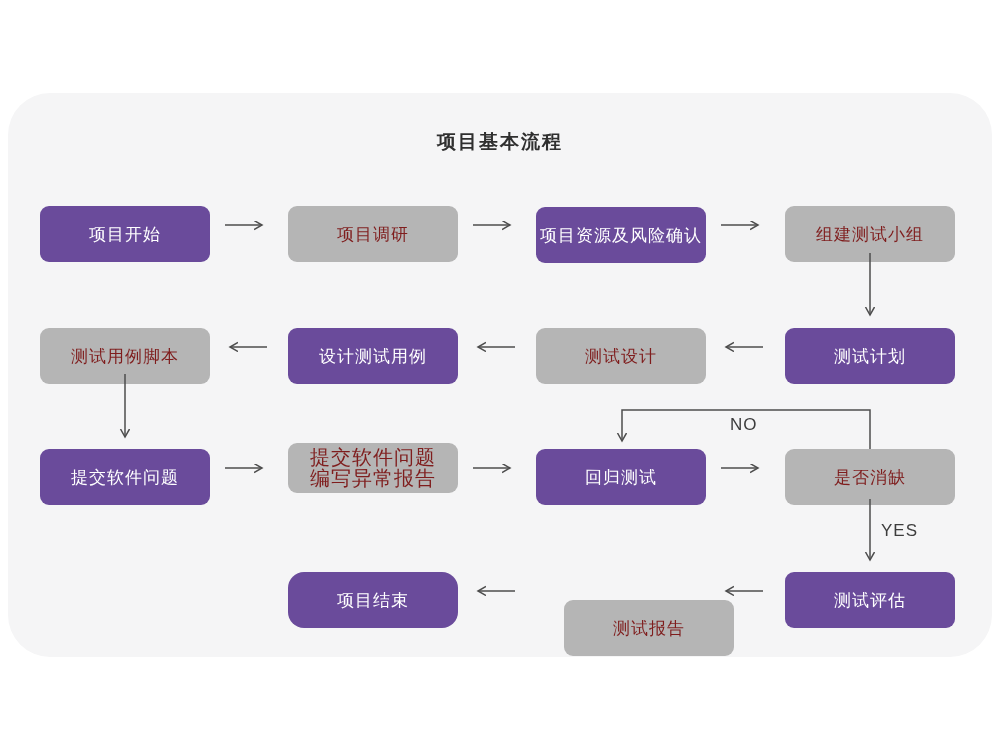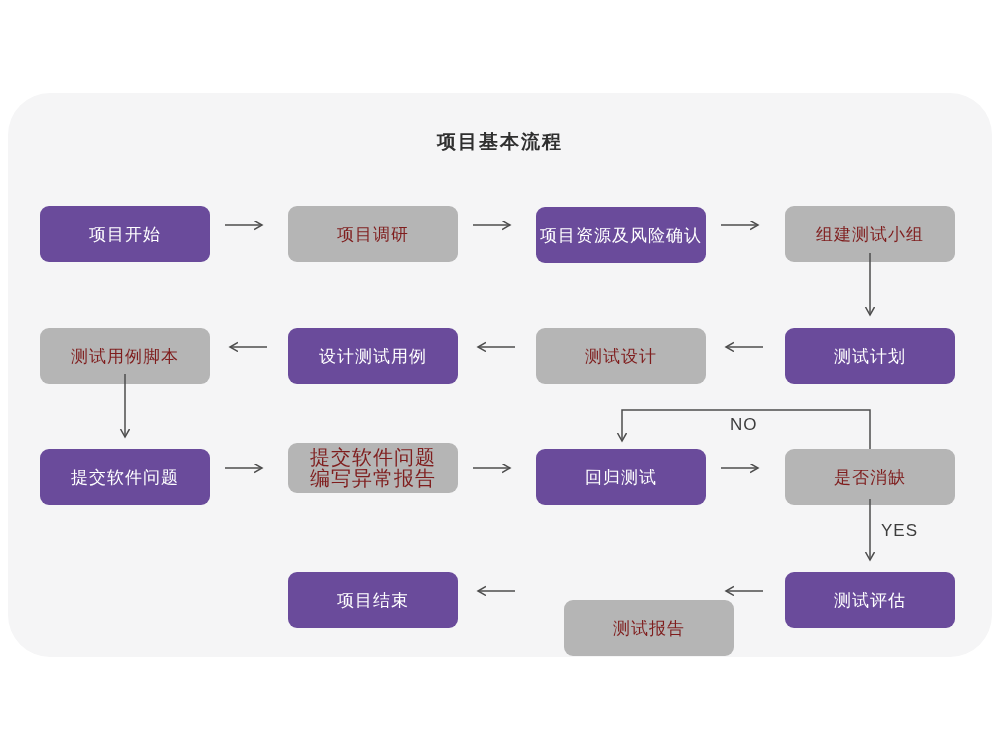--- a/index.html
+++ b/index.html
@@ -56,21 +56,21 @@
 <div class="node purple" style="left:785px;top:328px;">测试计划</div>
 
 <div class="node purple" style="left:40px;top:449px;">提交软件问题</div>
 <div class="node gray" style="left:288px;top:443px;height:50px;font-size:20px;">提交软件问题
 编写异常报告</div>
 <div class="node purple" style="left:536px;top:449px;">回归测试</div>
 <div class="node gray" style="left:785px;top:449px;">是否消缺</div>
 
 <div class="node purple" style="left:785px;top:572px;">测试评估</div>
 <div class="node gray" style="left:564px;top:572px;margin-top:28px;">测试报告</div>
-<div class="node purple" style="left:288px;top:572px;">项目结束</div>
+<div class="node purple" style="left:288px;top:572px;border-radius:16px;">项目结束</div>
 
 <div class="branch-label" style="left:730px;top:415px;">NO</div>
 <div class="branch-label" style="left:881px;top:521px;">YES</div>
 
 <svg class="flow-svg" viewBox="0 0 1000 750" xmlns="http://www.w3.org/2000/svg">
   <defs>
     <marker id="arrowhead" markerUnits="userSpaceOnUse" markerWidth="12" markerHeight="12" refX="8" refY="4.5" orient="auto">
       <path d="M0,0 L8,4.5 L0,9"></path>
     </marker>
   </defs>

